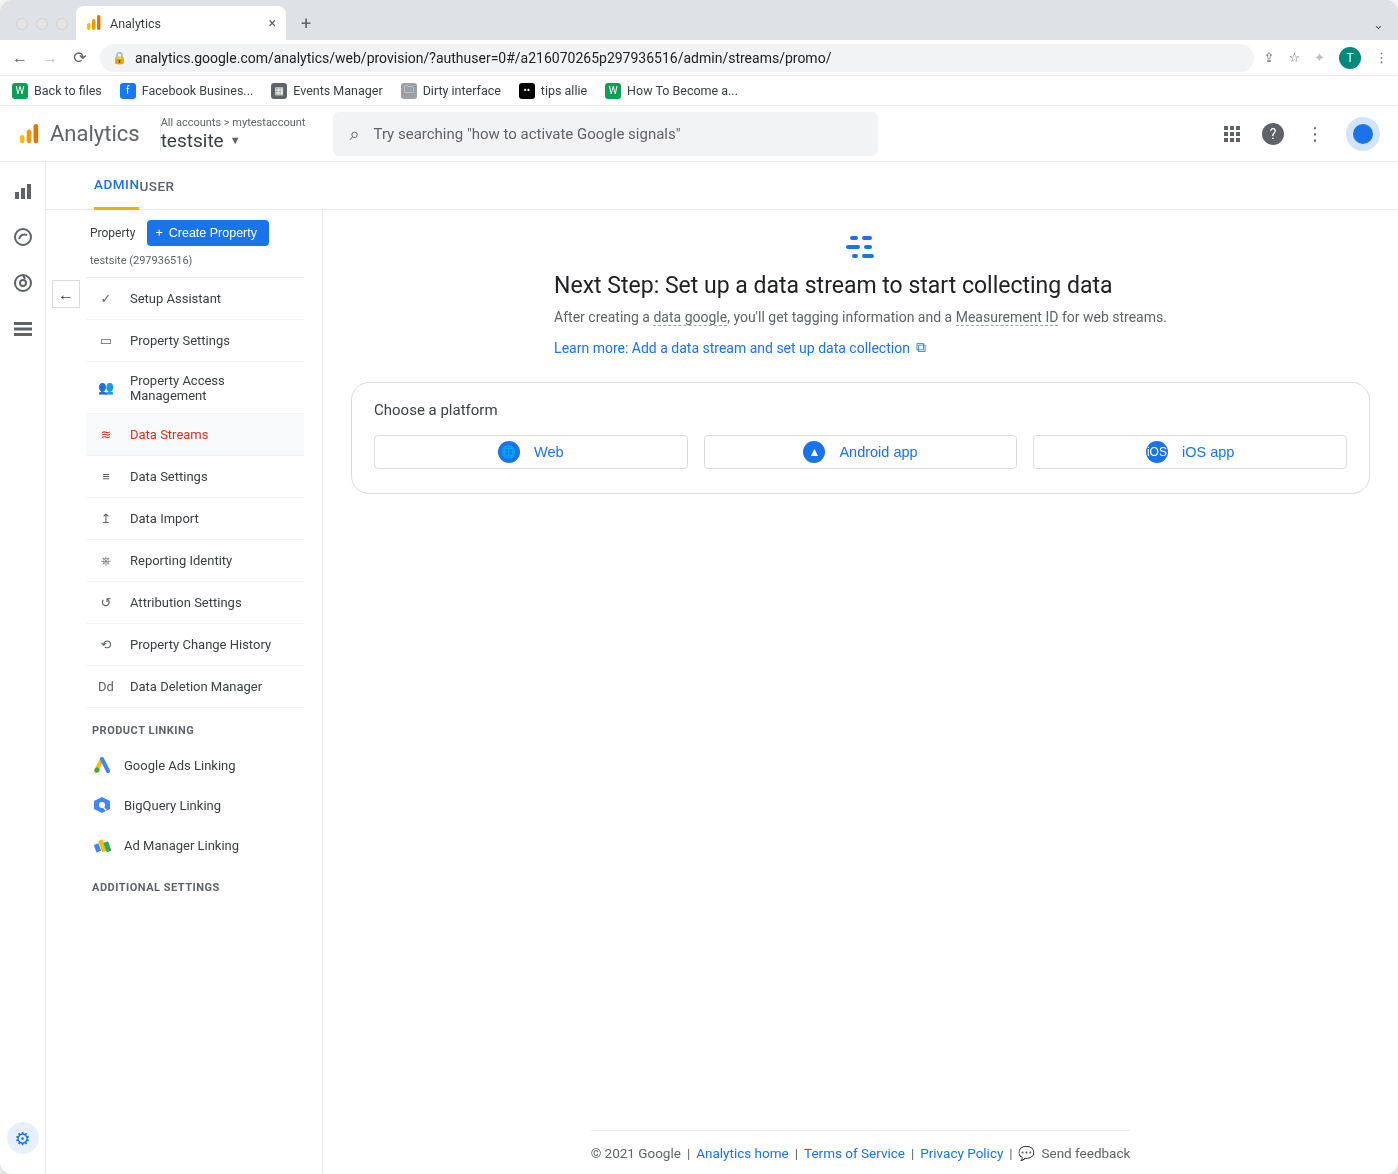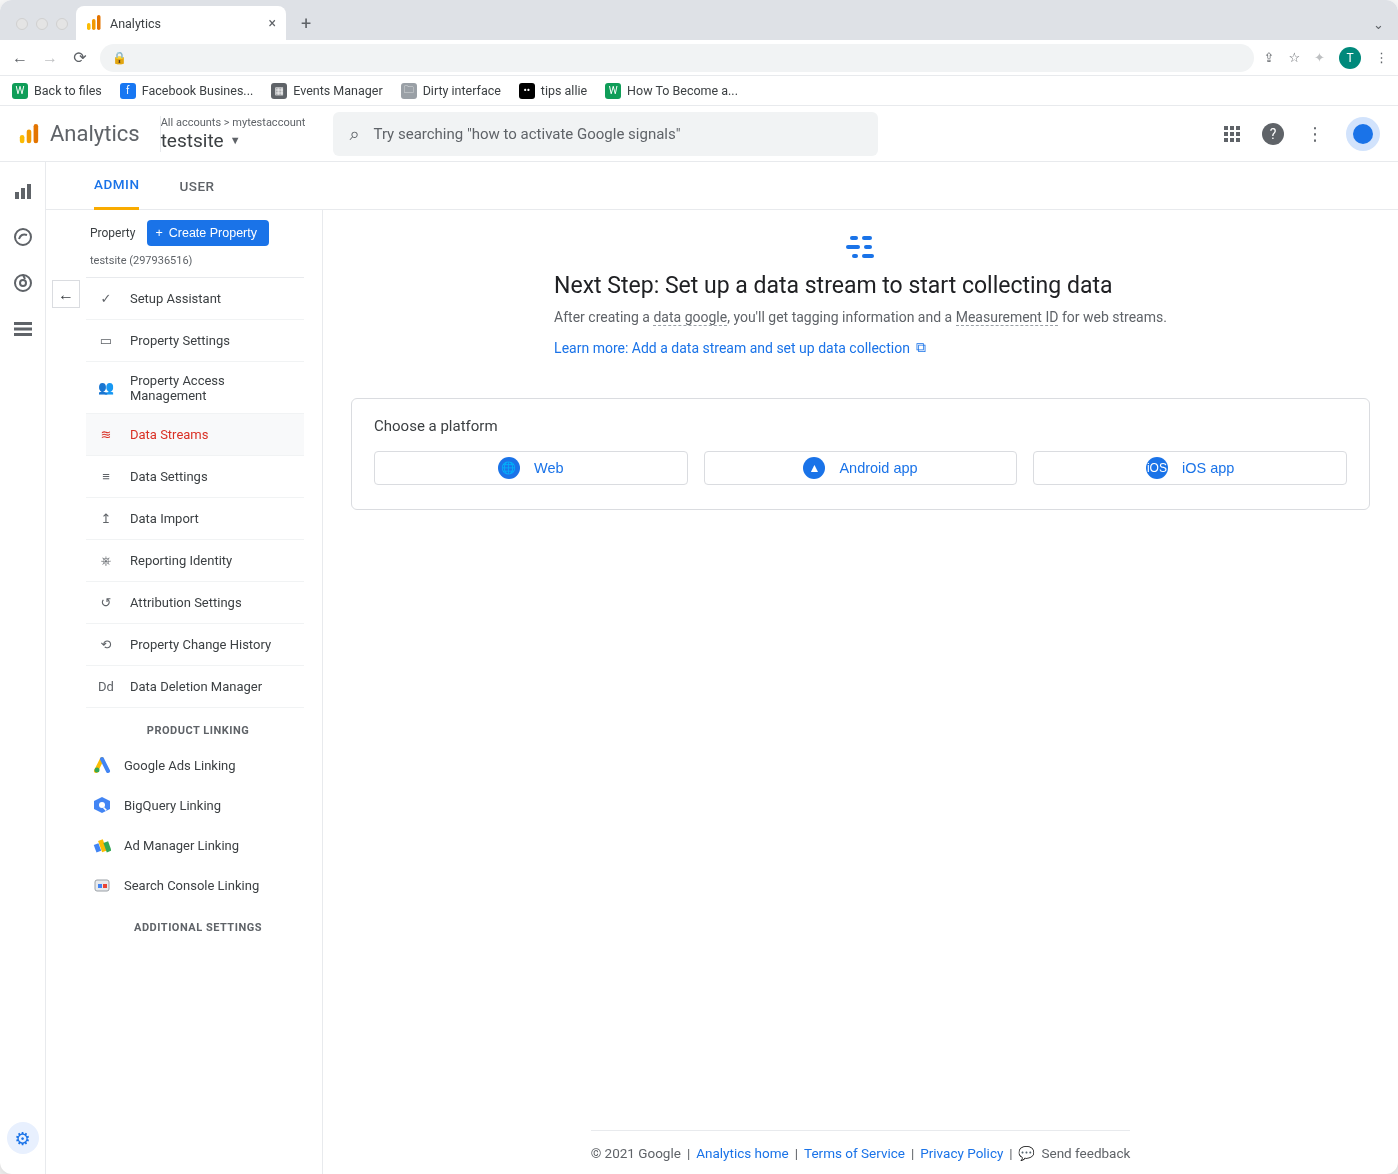--- a/index.html
+++ b/index.html
@@ -36,49 +36,49 @@
   .apps-ico span{ background:#5f6368;}
   .help-ico { width:22px; height:22px; border-radius:50%; background:#5f6368; color:#fff; display:flex; align-items:center; justify-content:center; font-size:14px;}
   .avatar-lg { width:34px; height:34px; border-radius:50%; background:#d2e3fc; display:flex; align-items:center; justify-content:center;}
   .avatar-lg div{ width:20px; height:20px; border-radius:50%; background:#1a73e8;}
   
   .body { display:flex; height: calc(100% - 40px - 36px - 30px - 56px);}
   .leftrail { width:46px; border-right:1px solid #e8eaed; display:flex; flex-direction:column; align-items:center; padding-top:18px; gap:24px; color:#5f6368;}
   .leftrail .ico { width:22px; height:22px; display:flex; align-items:center; justify-content:center;}
   .leftrail .gear { margin-top:auto; margin-bottom:20px; color:#1a73e8; background:#e8f0fe; width:32px; height:32px; border-radius:50%; display:flex; align-items:center; justify-content:center; font-size:18px;}
   .content { flex:1; display:flex; flex-direction:column;}
-  .tabs { height:48px; display:flex; align-items:center; padding-left:48px; gap:40px; border-bottom:1px solid #e8eaed; font-size:13.5px; font-weight:500; letter-spacing:0.5px;}
+  .tabs { height:48px; display:flex; align-items:center; padding-left:48px; border-bottom:1px solid #e8eaed; font-size:13.5px; font-weight:500; letter-spacing:0.5px;}
   .tabs .tab-admin{ color:#1a73e8; border-bottom:3px solid #f9ab00; height:48px; display:flex; align-items:center;}
   .tabs .tab-user{ color:#5f6368;}
   .admin-body { flex:1; display:flex; position:relative; overflow:hidden;}
   .admin-nav { width:277px; position:relative; padding-left:40px;}
   .collapse-btn { position:absolute; left:6px; top:70px; width:28px; height:28px; border:1px solid #dadce0; background:#fff; display:flex; align-items:center; justify-content:center; font-size:16px; color:#3c4043; cursor:pointer;}
   .navscroll { height:100%; overflow-y:auto; border-right:1px solid #e8eaed; padding-right:18px;}
   .navscroll::-webkit-scrollbar{width:8px;} .navscroll::-webkit-scrollbar-thumb{background:#dadce0;border-radius:4px;}
   .prop-row { display:flex; align-items:center; gap:12px; padding:10px 0 6px 4px;}
   .prop-row .lbl{ font-size:12px; color:#3c4043;}
   .create-btn { background:#1a73e8; color:#fff; border:none; border-radius:4px; height:26px; padding:0 12px 0 8px; display:flex; align-items:center; gap:6px; font-size:12.5px; cursor:pointer;}
   .prop-sub { font-size:11px; color:#5f6368; padding:2px 0 10px 4px; border-bottom:1px solid #e8eaed;}
   .nav-item { display:flex; align-items:center; gap:14px; height:42px; padding-left:10px; font-size:13px; color:#3c4043; border-bottom:1px solid #f1f3f4; cursor:pointer;}
   .nav-item.tall { height:52px;}
   .nav-item.active { color:#d93025; background:#f8f9fa;}
   .nav-item .nico { width:20px; color:#5f6368; display:flex; justify-content:center;}
   .nav-item.active .nico{ color:#d93025;}
-  .nav-section { font-size:11px; font-weight:700; color:#5f6368; letter-spacing:0.5px; padding:16px 0 8px 6px;text-align:center;}
+  .nav-section { font-size:11px; font-weight:700; color:#5f6368; letter-spacing:0.5px; padding:16px 0 8px 6px;}
   .plink { display:flex; align-items:center; gap:12px; height:40px; padding-left:6px; font-size:13px; color:#3c4043; cursor:pointer;}
   .plink .pico{width:20px; display:flex; justify-content:center;}
   
   .main { flex:1; padding:22px 28px 0 28px; display:flex; flex-direction:column; align-items:center; overflow:auto;}
   .hero { text-align:left; max-width:760px;}
   .hero-icon { margin:0 auto 10px; width:30px; height:30px;}
   .hero h1 { font-size:23px; font-weight:400; color:#202124; margin-bottom:10px;}
   .hero p { font-size:14px; color:#5f6368;}
   .hero .dotted { border-bottom:1px dashed #9aa0a6;}
   .learn { color:#1a73e8; font-size:14px; display:inline-flex; align-items:center; gap:6px; margin-top:14px; cursor:pointer;}
-  .platform-card { width:100%; border:1px solid #dadce0; border-radius:6px; margin-top:42px; padding:18px 22px 24px;}
+  .platform-card { width:100%; border:1px solid #dadce0; border-radius:18px; margin-top:26px; padding:18px 22px 24px;}
   .platform-card h3{ font-size:15px; font-weight:400; color:#3c4043; margin-bottom:16px;}
   .platforms { display:flex; gap:16px;}
   .pbtn { flex:1; height:34px; border:1px solid #dadce0; border-radius:4px; background:#fff; display:flex; align-items:center; justify-content:center; gap:14px; color:#1a73e8; font-size:14.5px; cursor:pointer;}
   .pbtn .picon{ width:22px; height:22px; border-radius:50%; background:#1a73e8; color:#fff; display:flex; align-items:center; justify-content:center; font-size:12px;}
   
   .footer { border-top:1px solid #e8eaed; height:44px; display:flex; align-items:center; justify-content:center; gap:6px; font-size:13.5px; color:#5f6368;}
   .footer a{ color:#1a73e8; text-decoration:none;}
   .footer .fb{ display:inline-flex; align-items:center; gap:6px; color:#5f6368;}
   svg{display:block;}
 </style>
@@ -105,20 +105,21 @@
     <div class="newtab">+</div>
     <div class="chev">⌄</div>
   </div>
 
   <div class="addrbar">
     <span class="ab-icon">←</span>
     <span class="ab-icon" style="opacity:.4">→</span>
     <span class="ab-icon">⟳</span>
     <div class="urlbox">
       <span class="lock">🔒</span>
+      <span>analytics.google.com/analytics/web/provision/?authuser=0#/a216070265p297936516/admin/streams/promo/</span>
     </div>
     <div class="ab-right">
       <span>⇪</span>
       <span>☆</span>
       <span style="opacity:.4">✦</span>
       <div class="avatar-sm">
           <span>T</span>
         </div>
       <span>⋮</span>
     </div>
@@ -309,30 +310,20 @@
                 </div>
                 <div class="plink">
                   <span class="pico">
                     <svg width="18" height="18">
                       <rect x="2" y="8" width="5" height="8" fill="#4285f4" transform="rotate(-20 4 12)"></rect>
                       <rect x="7" y="4" width="5" height="12" fill="#fbbc04" transform="rotate(-20 9 10)"></rect>
                       <rect x="12" y="6" width="5" height="10" fill="#34a853" transform="rotate(-20 14 11)"></rect>
                     </svg>
                   </span>
                   <span>Ad Manager Linking</span>
-                </div>
-                <div class="plink">
-                  <span class="pico">
-                    <svg width="18" height="18">
-                      <rect x="2" y="4" width="14" height="11" rx="2" fill="#e8eaed" stroke="#9aa0a6"></rect>
-                      <rect x="5" y="8" width="4" height="4" fill="#4285f4"></rect>
-                      <rect x="10" y="8" width="4" height="4" fill="#ea4335"></rect>
-                    </svg>
-                  </span>
-                  <span>Search Console Linking</span>
                 </div>
               </div>
             <div class="nav-section">ADDITIONAL SETTINGS</div>
             <div style="height:40px"></div>
           </div>
         </div>
 
         <div class="main">
           <div class="hero">
             <div class="hero-icon">

